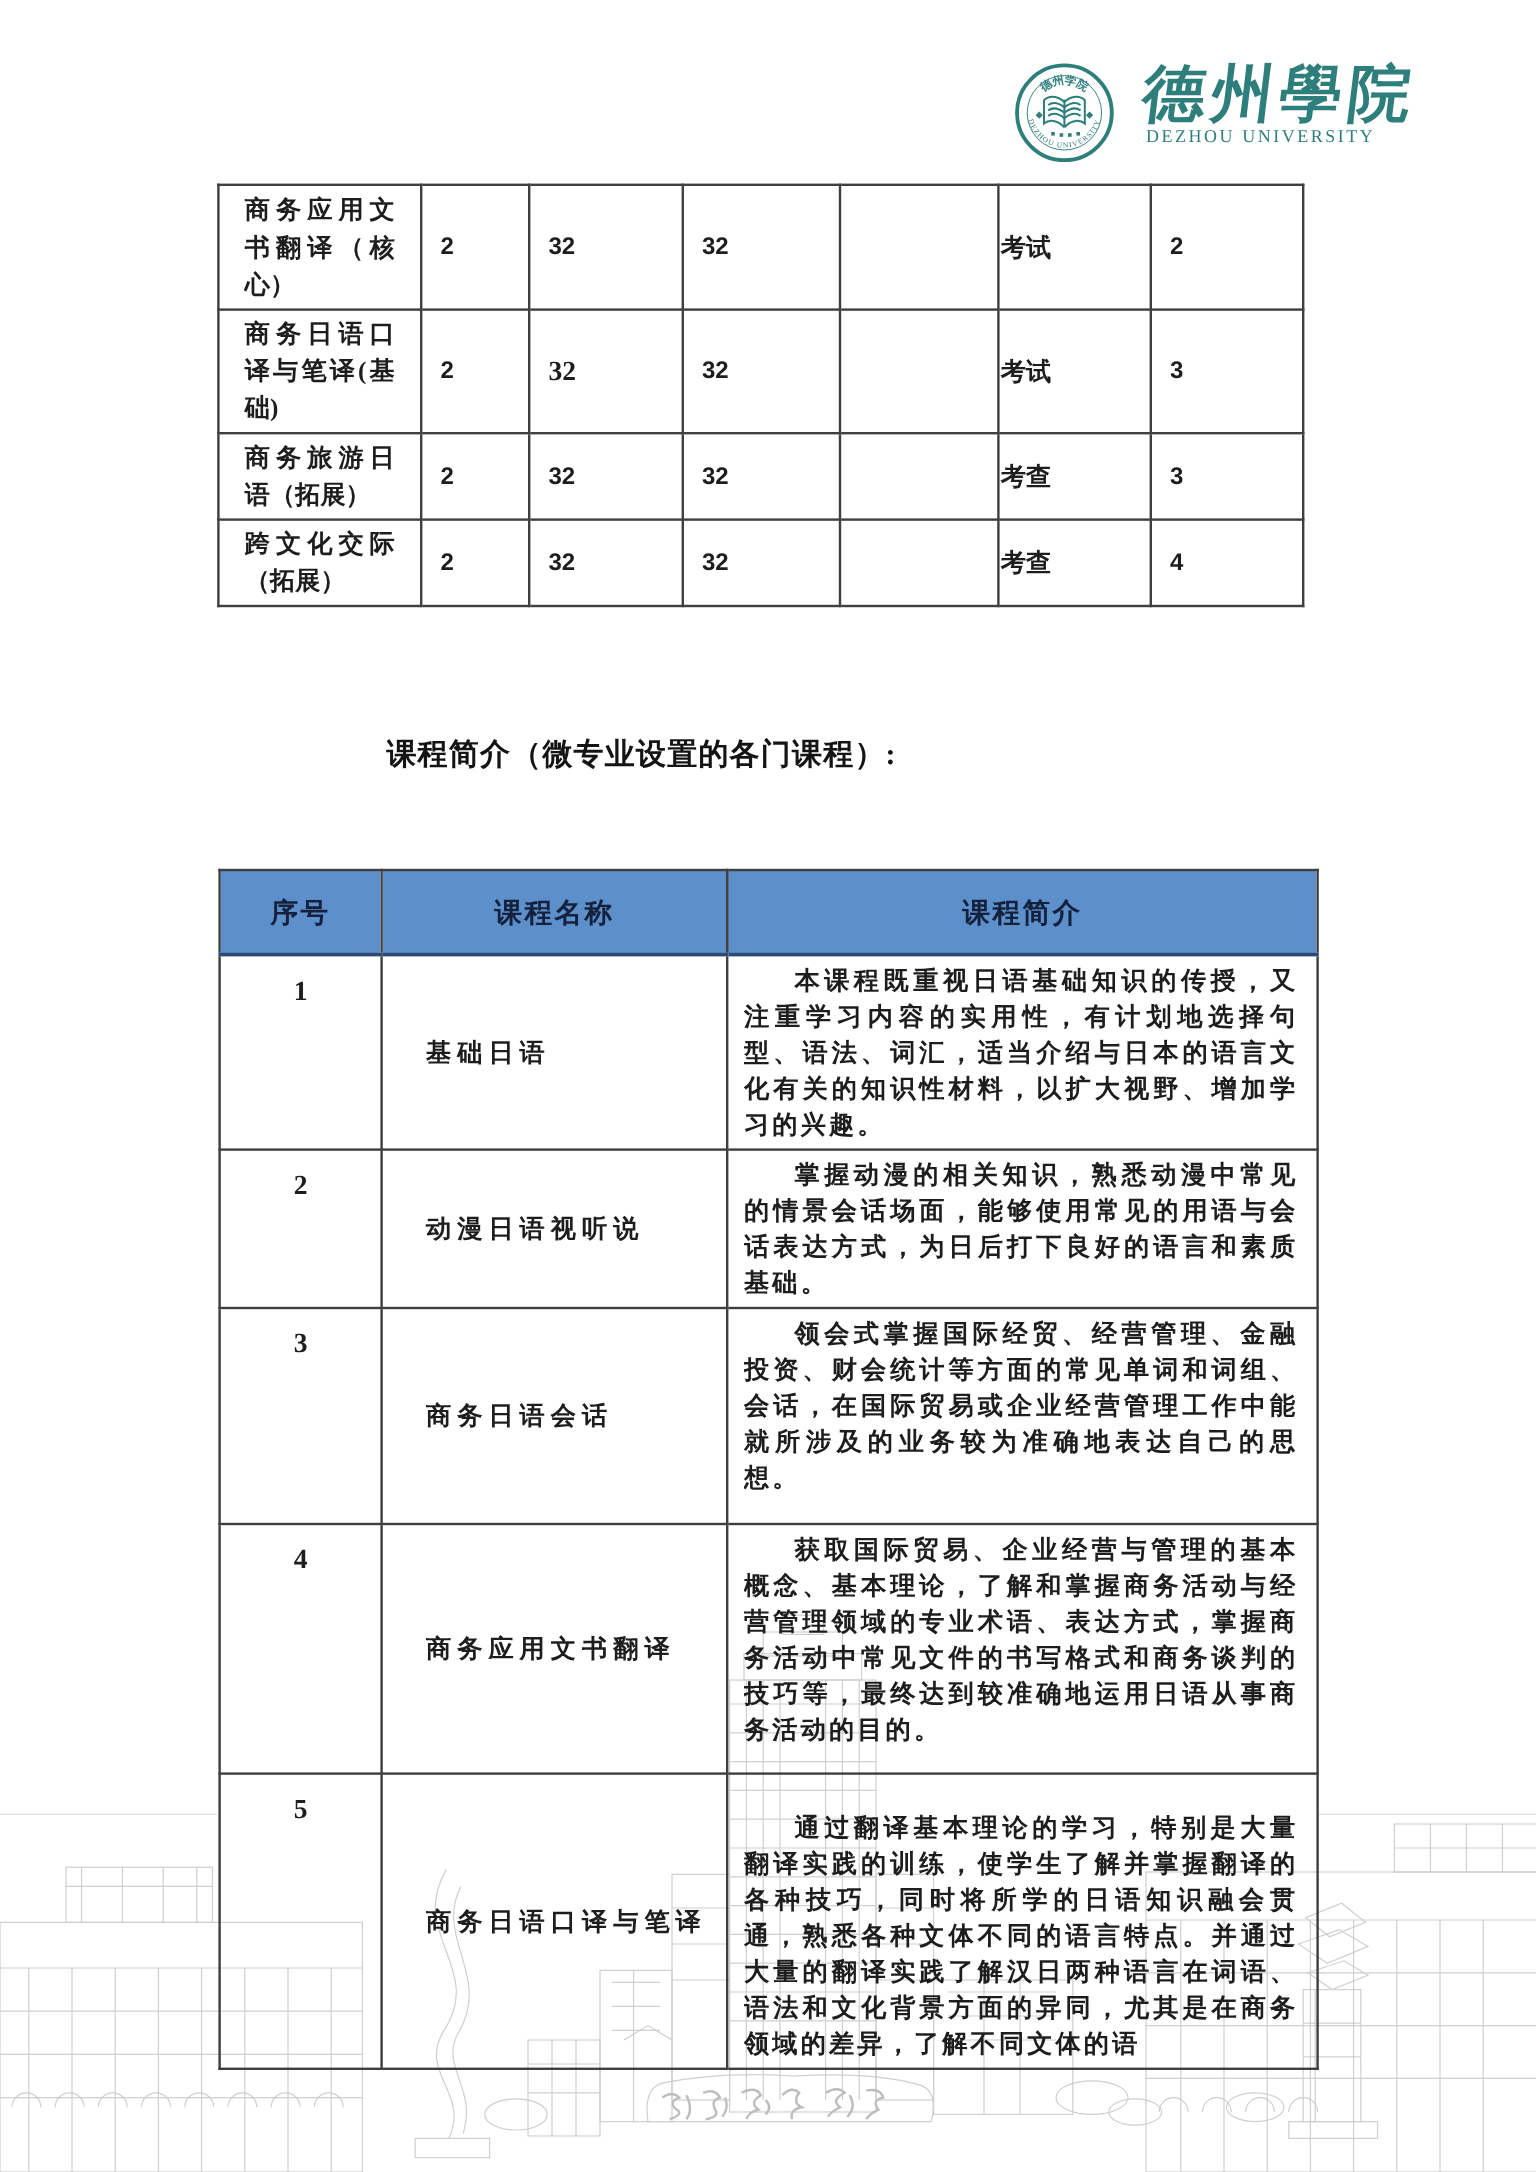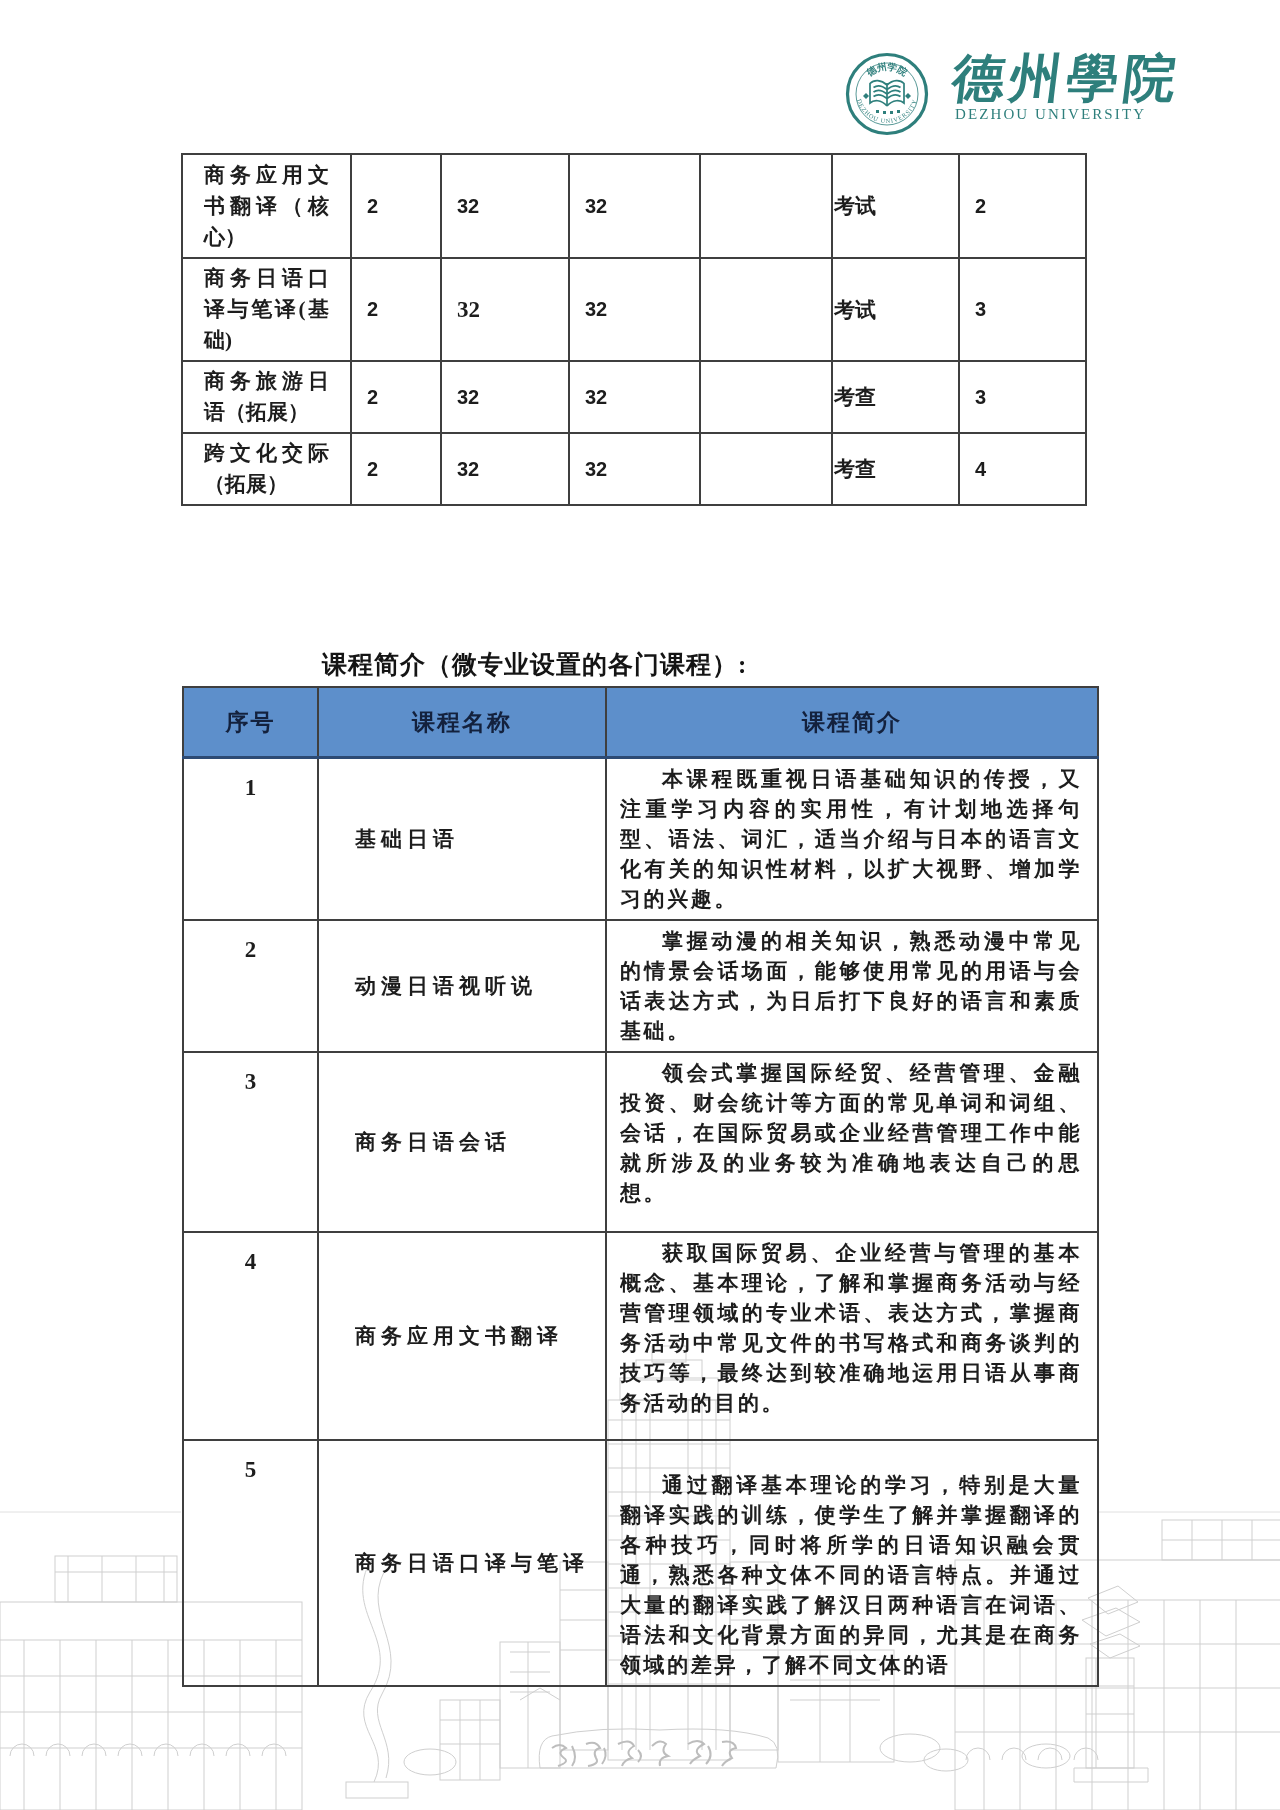--- a/index.html
+++ b/index.html
@@ -36,25 +36,25 @@
   .schedule td.assess{}
   .schedule tr.t1{height:104px;}
   .schedule tr.t2{height:100px;}
   .schedule tr.t3{height:69px;}
   .schedule tr.t4{height:65px;}
   .schedule tr.t5{height:66px;}
   
   .schedule tr.t2 td.serif32{font-family:"Liberation Serif","DejaVu Serif",serif;font-size:23px;}
   
   .heading{
-    position:absolute;left:322px;top:648px;z-index:1;
+    position:absolute;left:322px;top:612px;z-index:1;
     font-size:25px;font-weight:bold;letter-spacing:1px;color:#141414;
   }
   
-  .intro{position:absolute;left:182px;top:686px;width:915px;z-index:1;border-radius:23px;}
+  .intro{position:absolute;left:182px;top:724px;width:915px;z-index:1;border-radius:23px;}
   .intro td.head{
     height:66px;background:#5d8fcb;text-align:center;vertical-align:middle;
     font-weight:bold;font-size:23px;color:#13213d;
     border-bottom:3px solid #2c4a74;letter-spacing:2px;
   }
   .intro td.no{vertical-align:top;text-align:center;padding-top:16px;font-size:23px;}
   .intro td.cname{vertical-align:middle;padding-left:36px;font-size:21px;letter-spacing:5px;}
   .intro td.desc{vertical-align:top;padding:5px 15px 5px 13px;}
   .intro .desc-inner{
     font-size:21px;line-height:30px;letter-spacing:2.6px;

